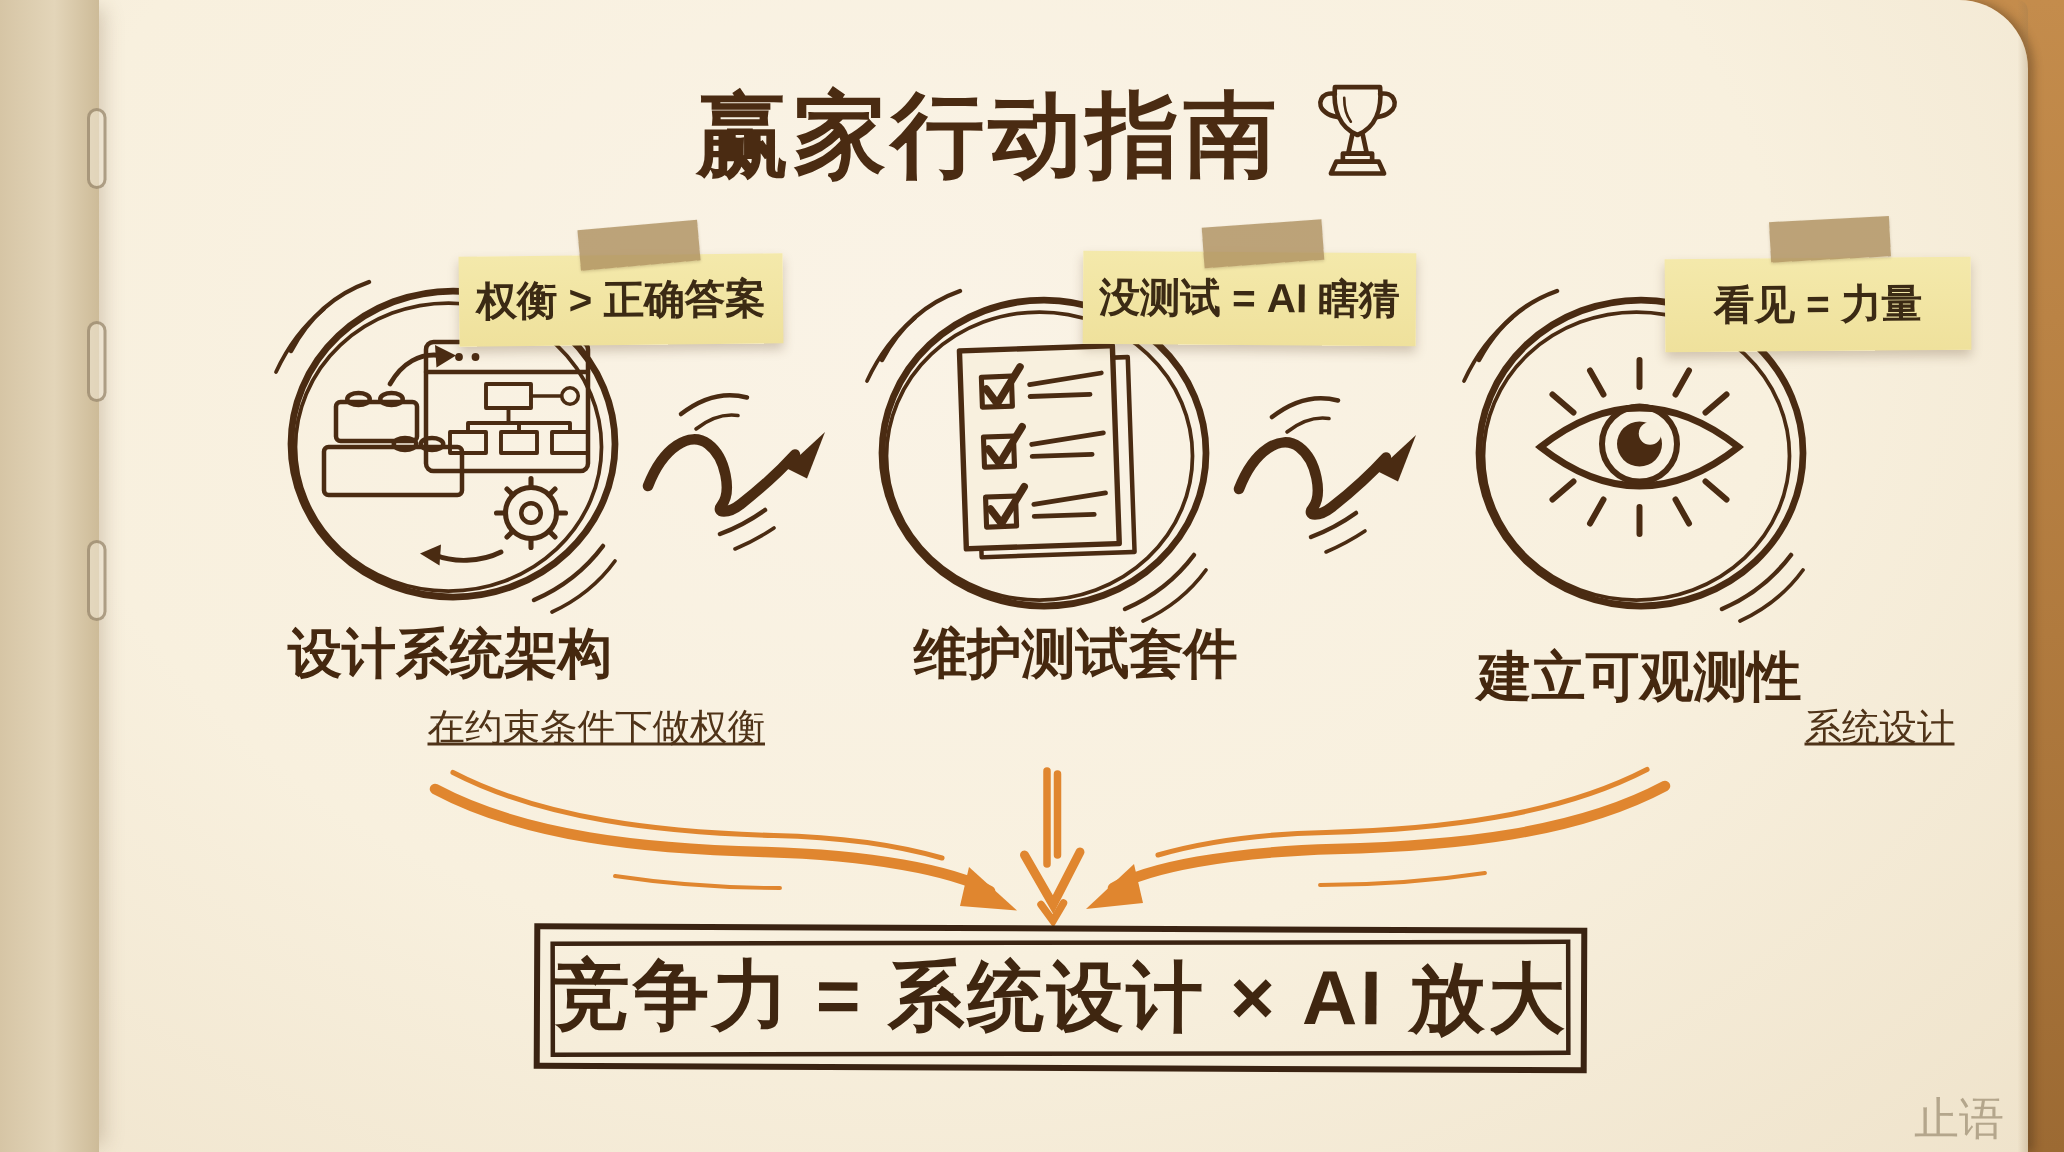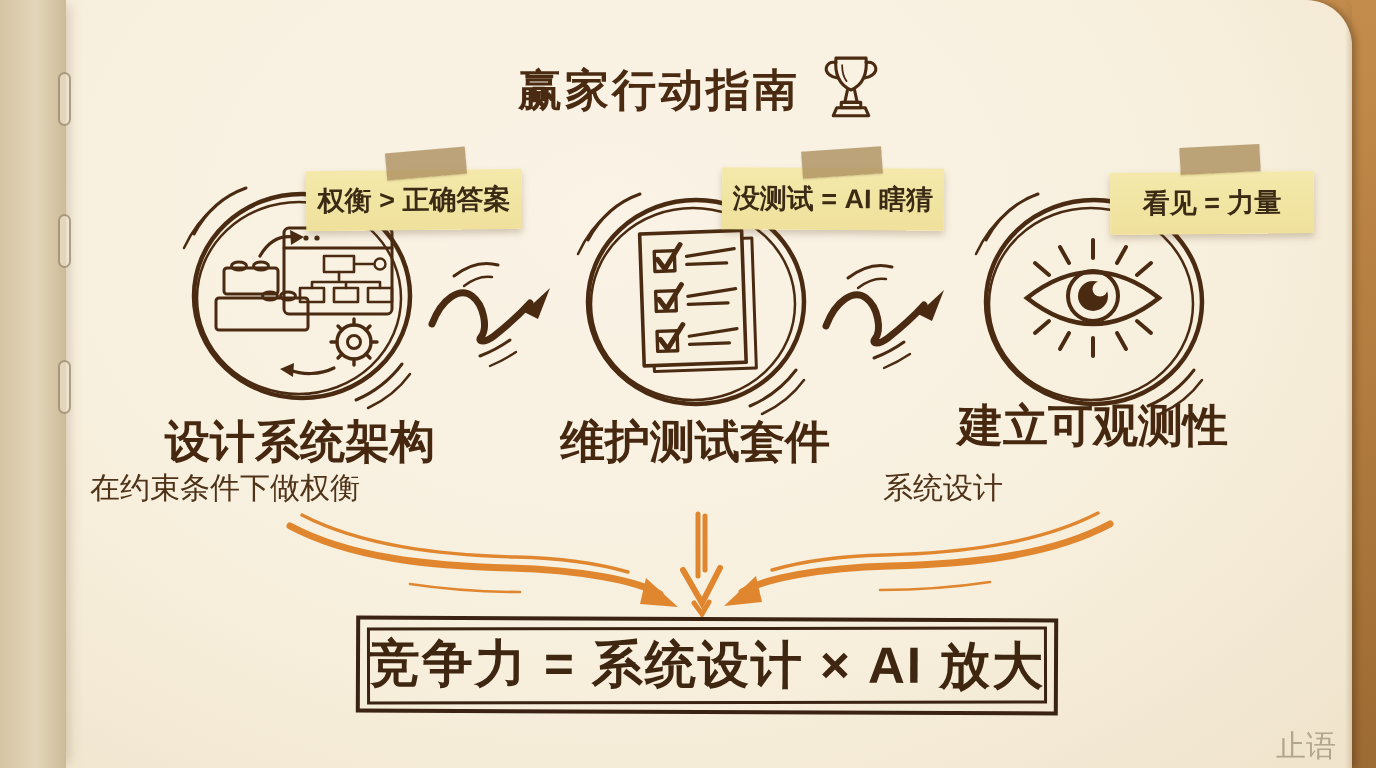--- a/index.html
+++ b/index.html
@@ -19,36 +19,36 @@
 
   .spine { position:absolute; left:0; top:0; width:66px; height:768px;
           background:linear-gradient(90deg,#d6c5a5 0%,#e3d5b9 55%,#cdbb98 100%);
           box-shadow: 8px 0 12px -5px rgba(110,85,50,.25); }
   .stitch { position:absolute; left:58px; width:13px; height:54px;
           border:2px solid rgba(120,100,70,.55); border-radius:7px;
           background:rgba(245,238,220,.5); }
 
   .title-row { position:absolute; left:400px; top:40px; width:600px; height:100px;
           display:flex; align-items:center; justify-content:center; gap:20px; }
-  .main-title { font-size:44px; font-weight:bold; color:#4a2b12; letter-spacing:3px;
+  .main-title { font-size:62px; font-weight:bold; color:#4a2b12; letter-spacing:3px;
           white-space:nowrap; }
 
   .sketch { position:absolute; }
 
   .note { position:absolute; background:linear-gradient(180deg,#f4e9ab 0%,#efe19c 100%);
           box-shadow:0 4px 7px rgba(90,65,35,.25); display:flex; align-items:center;
           justify-content:center; font-size:27px; font-weight:600; color:#3b2a14;
           white-space:nowrap; z-index:5; }
   .tape { position:absolute; width:80px; height:27px; background:rgba(172,143,94,.8);
           box-shadow:0 1px 2px rgba(90,65,35,.2); z-index:6; }
 
-  .step-title { position:absolute; width:420px; text-align:center; font-size:45px;
+  .step-title { position:absolute; width:420px; text-align:center; font-size:36px;
           font-weight:bold; color:#45280f; white-space:nowrap; }
-  .step-sub { position:absolute; width:420px; text-align:left; font-size:30px;
-          font-weight:500; color:#4f3318; white-space:nowrap; }
+  .step-sub { position:absolute; width:420px; text-align:right; font-size:25px;
+          font-weight:500; color:#4f3318; white-space:nowrap;text-decoration:underline; }
 
   .formula-box { position:absolute; left:356px; top:617px; width:702px; height:97px;
           border:4px solid #3a2312; transform:rotate(.25deg); }
   .formula-inner { position:absolute; left:7px; right:7px; top:6px; bottom:6px;
           border:3px solid #3a2312; transform:rotate(-.35deg); }
   .formula-text { position:absolute; inset:0; display:flex; align-items:center;
           justify-content:center; font-size:51px; font-weight:bold; color:#3f2610;
           letter-spacing:2px; white-space:nowrap; }
 
   .watermark { position:absolute; left:1276px; top:726px; font-size:30px;
@@ -216,23 +216,23 @@
       <path d="M8 72 C18 46 36 35 48 44 C60 53 64 76 57 85 C53 90 61 91 70 84 C84 73 96 62 106 51" stroke-width="7"></path>
       <path d="M100 60 L126 36 L114 67 Z" fill="#4a2b12" stroke="none"></path>
       <path d="M56 104 Q72 98 86 88" stroke-width="3"></path>
       <path d="M66 114 Q80 108 92 100" stroke-width="2.4"></path>
     </svg>
   </div>
 
   <div class="step-title" style="left:90px; top:412px;">设计系统架构</div>
   <div class="step-sub" style="left:90px; top:468px;">在约束条件下做权衡</div>
 
-  <div class="step-title" style="left:485px; top:412px;">维护测试套件</div>
-
-  <div class="step-title" style="left:883px; top:396px;">建立可观测性</div>
+  <div class="step-title" style="left:507px; top:412px;">维护测试套件</div>
+
+  <div class="step-title" style="left:883px; top:427px;">建立可观测性</div>
   <div class="step-sub" style="left:883px; top:468px;">系统设计</div>
 
   <div class="sketch" style="left:250px; top:510px;">
     <svg width="900" height="108" viewBox="0 0 900 108" fill="none" stroke="#e0862f" stroke-linecap="round">
 
       <path d="M40 16 C100 48 180 56 260 58 C330 60 385 70 410 84" stroke-width="7"></path>
       <path d="M52 5 C112 36 190 45 266 47 C312 48 350 54 378 62" stroke-width="3.4"></path>
       <path d="M160 74 C200 80 240 82 270 82" stroke-width="2.6"></path>
       <path d="M396 68 L428 97 L390 94 Z" fill="#e0862f" stroke="none"></path>
 

